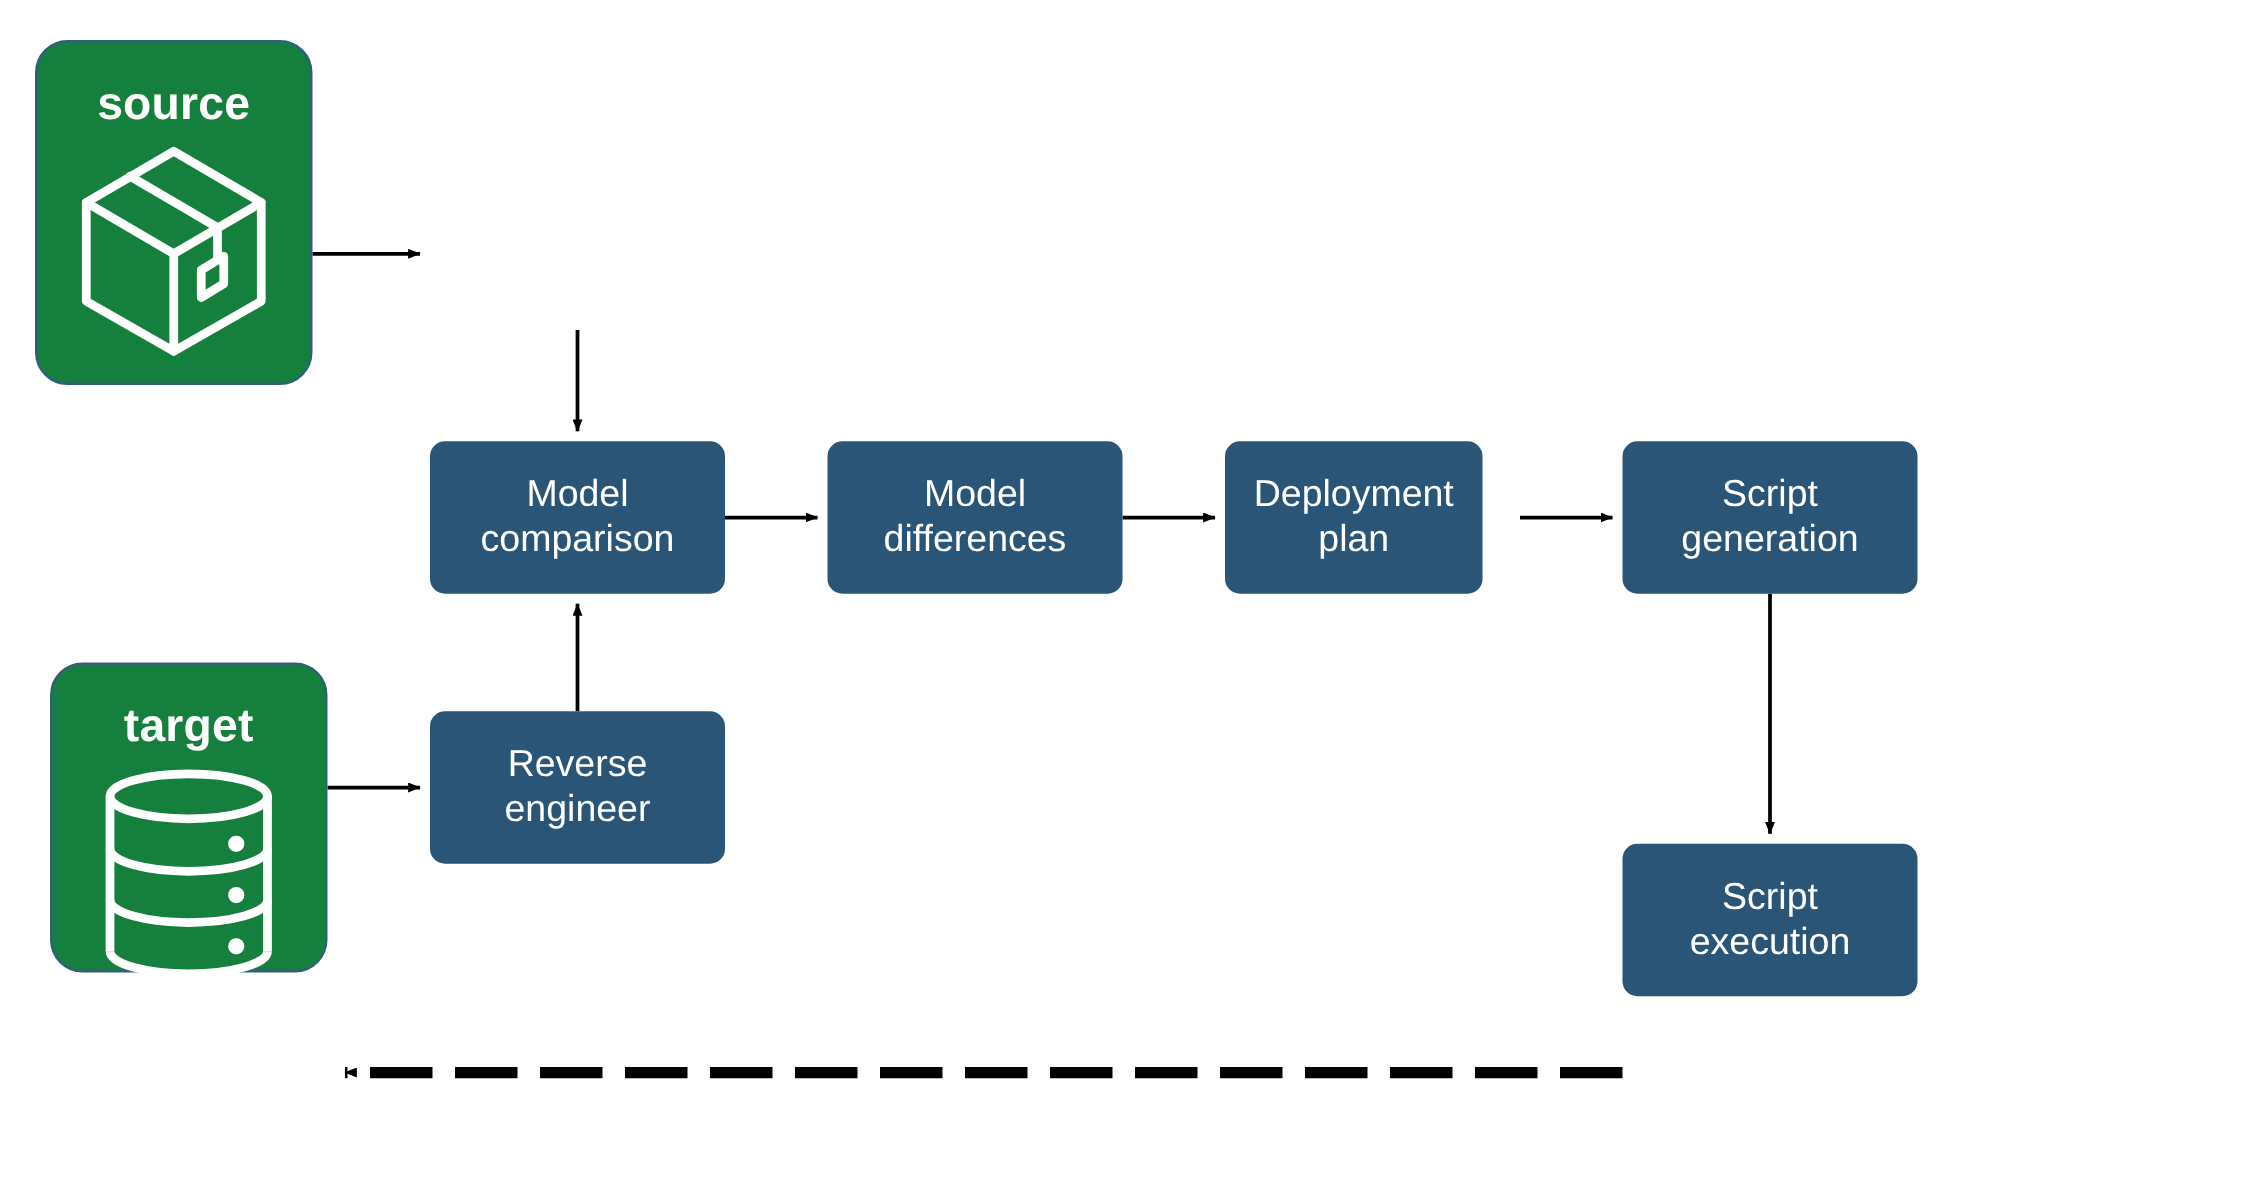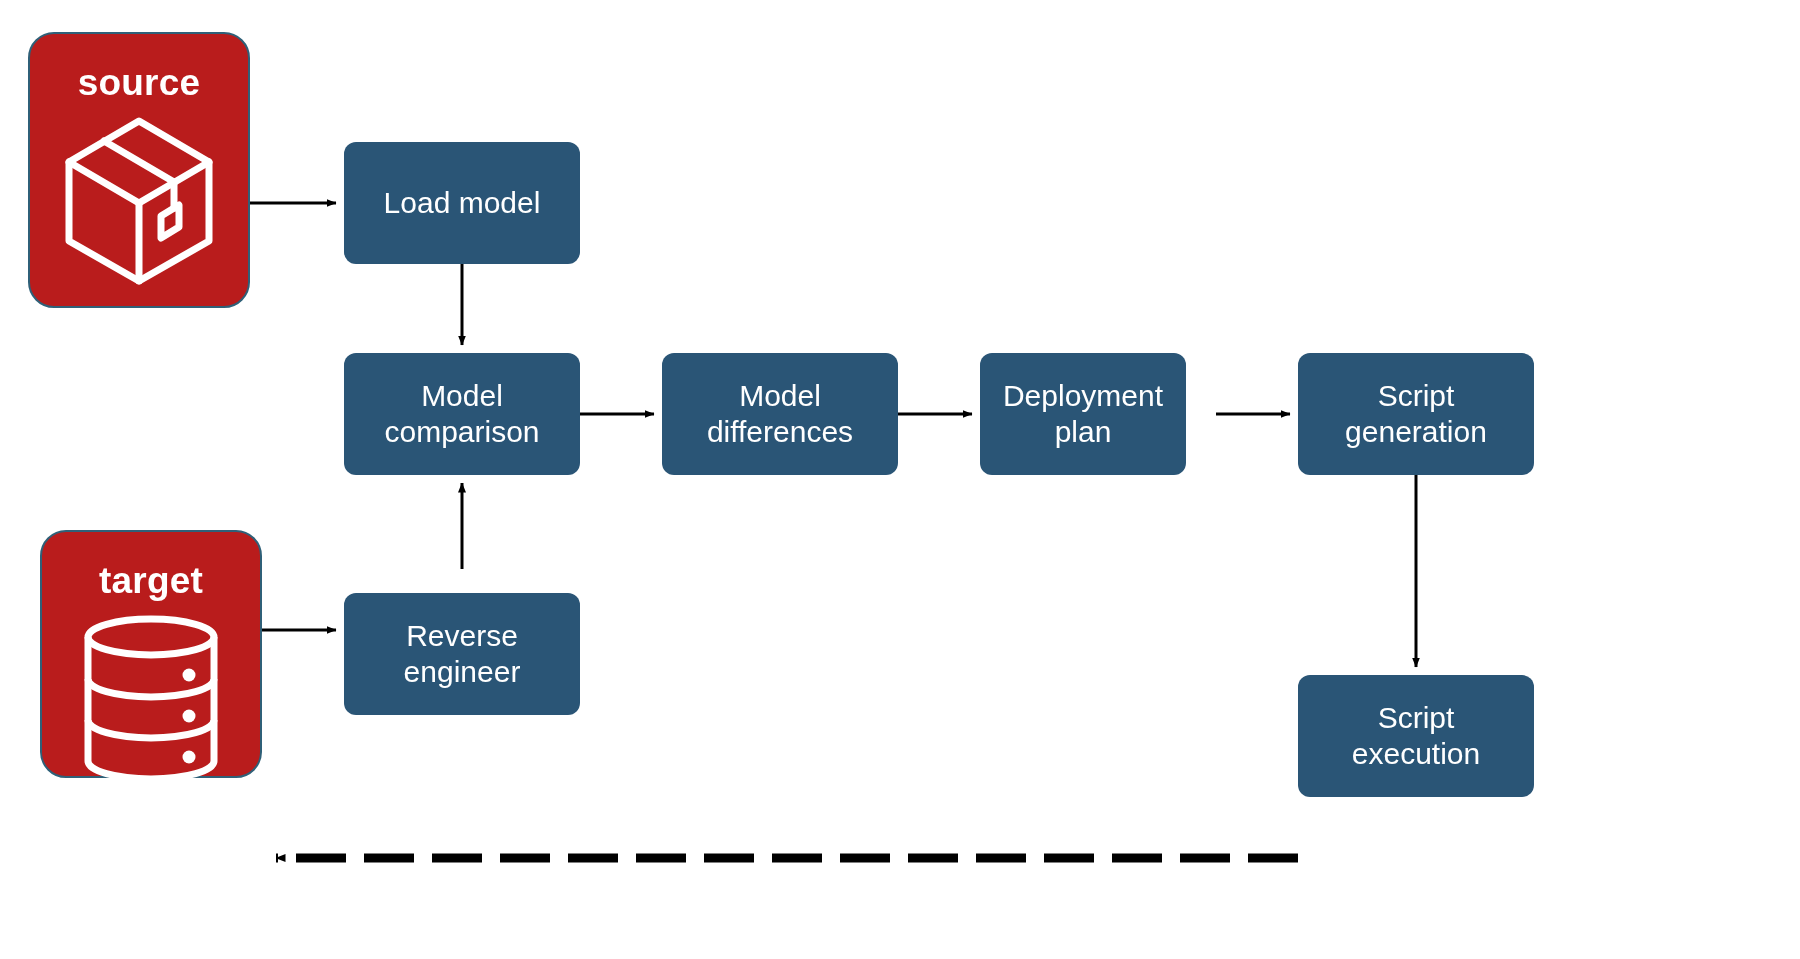--- a/index.html
+++ b/index.html
@@ -10,21 +10,21 @@
   #canvas {
     position: relative;
     width: 1800px;
     height: 959px;
     background: #ffffff;
     overflow: hidden;
     font-family: "Liberation Sans", sans-serif;
   }
   .endpoint {
     position: absolute;
-    background: #b91c1c;
+    background: #15803d;
     border: 2px solid #2f6078;
     border-radius: 26px;
     box-sizing: border-box;
     display: flex;
     flex-direction: column;
     align-items: center;
   }
   .endpoint-label {
     color: #ffffff;
     font-weight: bold;
@@ -150,23 +150,20 @@
           <path d="M12 66 A63 18 0 0 0 138 66"></path>
           <path d="M12 107 A63 18 0 0 0 138 107"></path>
         </g>
         <circle cx="113" cy="62" r="6.5" fill="#ffffff"></circle>
         <circle cx="113" cy="103" r="6.5" fill="#ffffff"></circle>
         <circle cx="113" cy="144" r="6.5" fill="#ffffff"></circle>
       </svg>
     </div>
   </div>
 
-  <div class="process" style="left:344px; top:142px; width:236px; height:122px;">
-    <div class="process-label">Load model</div>
-  </div>
 
   <div class="process" style="left:344px; top:353px; width:236px; height:122px;">
     <div class="process-label">Model
 comparison</div>
   </div>
 
   <div class="process" style="left:662px; top:353px; width:236px; height:122px;">
     <div class="process-label">Model
 differences</div>
   </div>
@@ -174,21 +171,21 @@
   <div class="process" style="left:980px; top:353px; width:206px; height:122px;">
     <div class="process-label">Deployment
 plan</div>
   </div>
 
   <div class="process" style="left:1298px; top:353px; width:236px; height:122px;">
     <div class="process-label">Script
 generation</div>
   </div>
 
-  <div class="process" style="left:344px; top:569px; width:236px; height:122px;margin-top:24px;">
+  <div class="process" style="left:344px; top:569px; width:236px; height:122px;">
     <div class="process-label">Reverse
 engineer</div>
   </div>
 
   <div class="process" style="left:1298px; top:675px; width:236px; height:122px;">
     <div class="process-label">Script
 execution</div>
   </div>
 
 </div>

